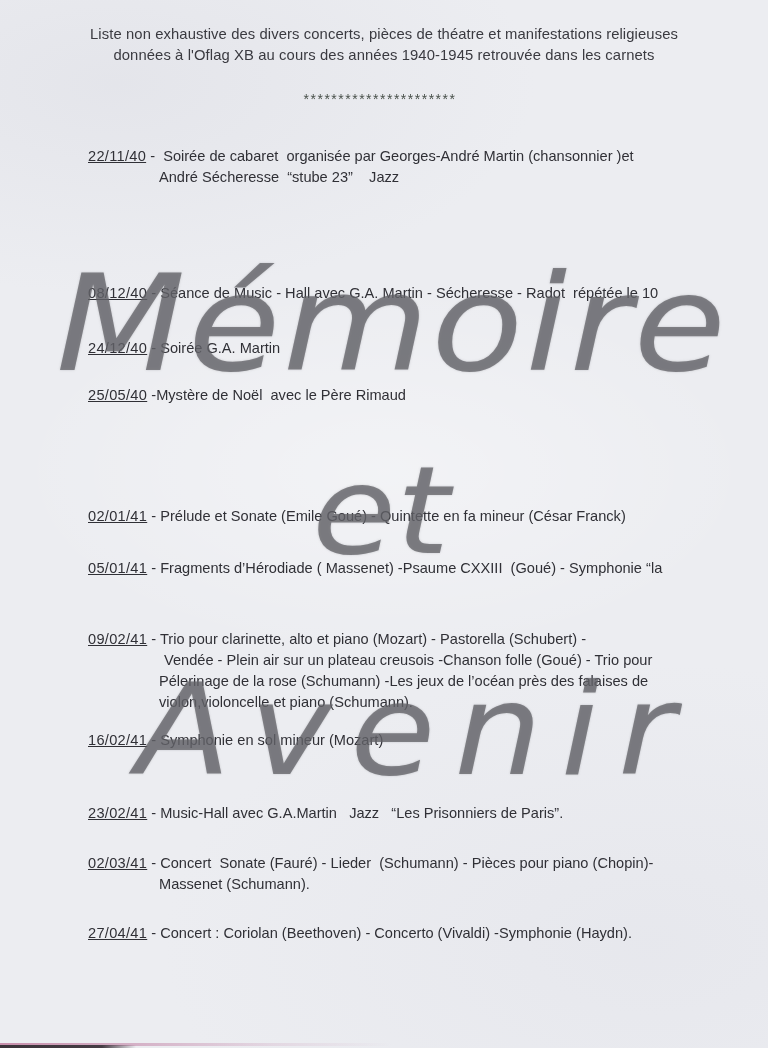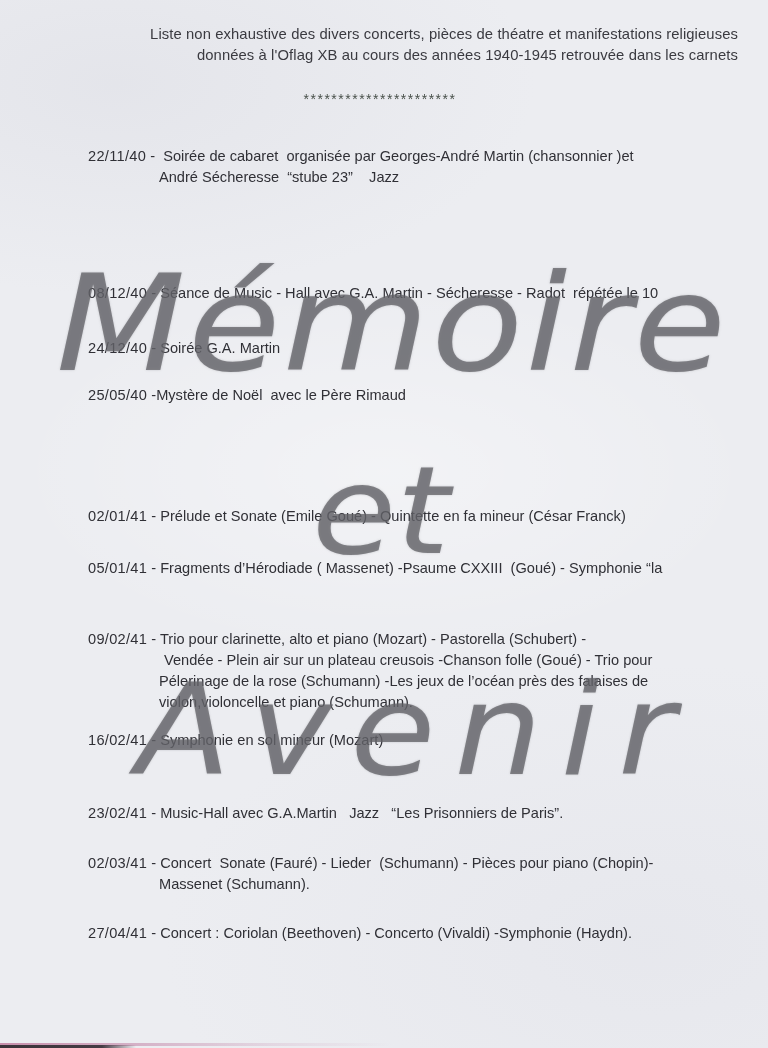--- a/index.html
+++ b/index.html
@@ -20,21 +20,21 @@
     font-family: "Liberation Sans", sans-serif;
     color: #35353a;
   }
 
   
   .title-block {
     position: absolute;
     top: 24px;
     left: 30px;
     right: 30px;
-    text-align: right;
+    text-align: center;
     font-size: 14.8px;
     line-height: 20.5px;
     letter-spacing: 0.1px;
     color: #3a3a40;
   }
   .divider {
     position: absolute;
     top: 91px;
     left: 0;
     right: 8px;
@@ -48,21 +48,21 @@
   .entry {
     position: absolute;
     left: 88px;
     right: 6px;
     font-size: 14.6px;
     line-height: 21px;
     color: #303036;
   }
   .eline { white-space: pre; }
   .eline.cont { padding-left: 71px; }
-  .date { letter-spacing: 0.3px; }
+  .date { letter-spacing: 0.3px; text-decoration: underline; }
 
   
   .wm {
     position: absolute;
     z-index: 5;
     font-family: "DejaVu Sans", sans-serif;
     font-style: italic;
     font-weight: 400;
     color: rgba(96, 96, 101, 0.74);
     line-height: 1;

